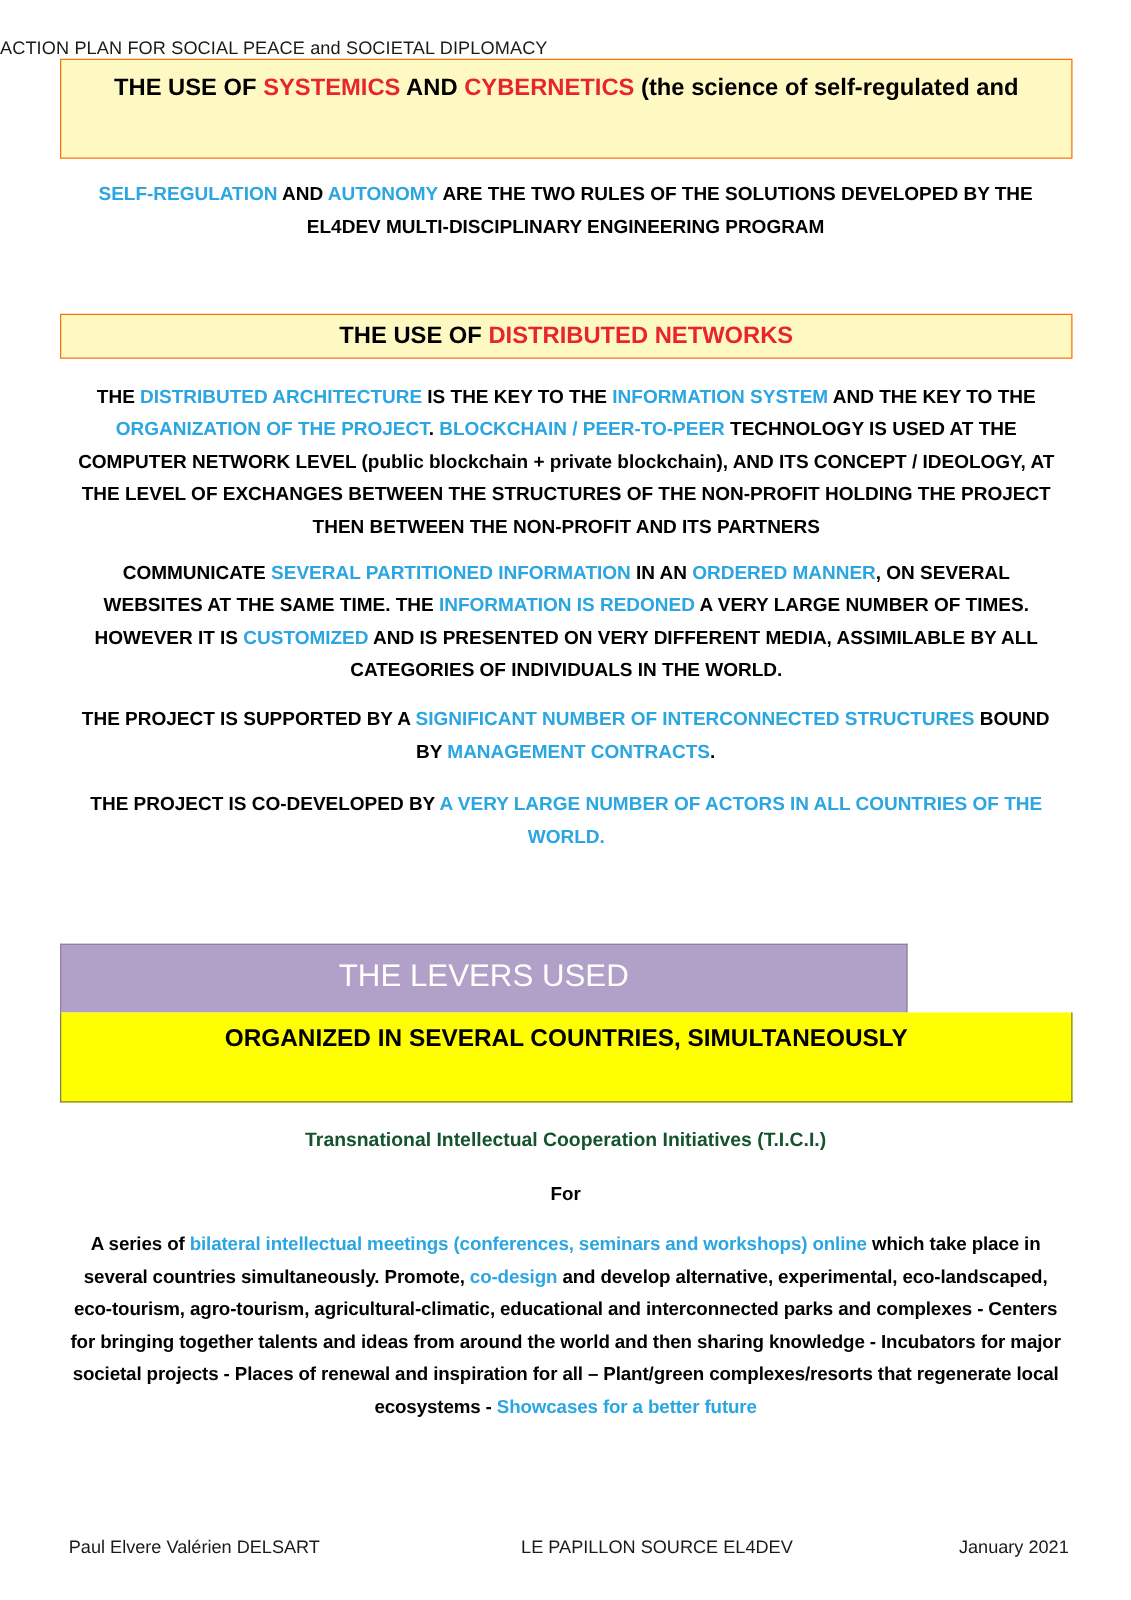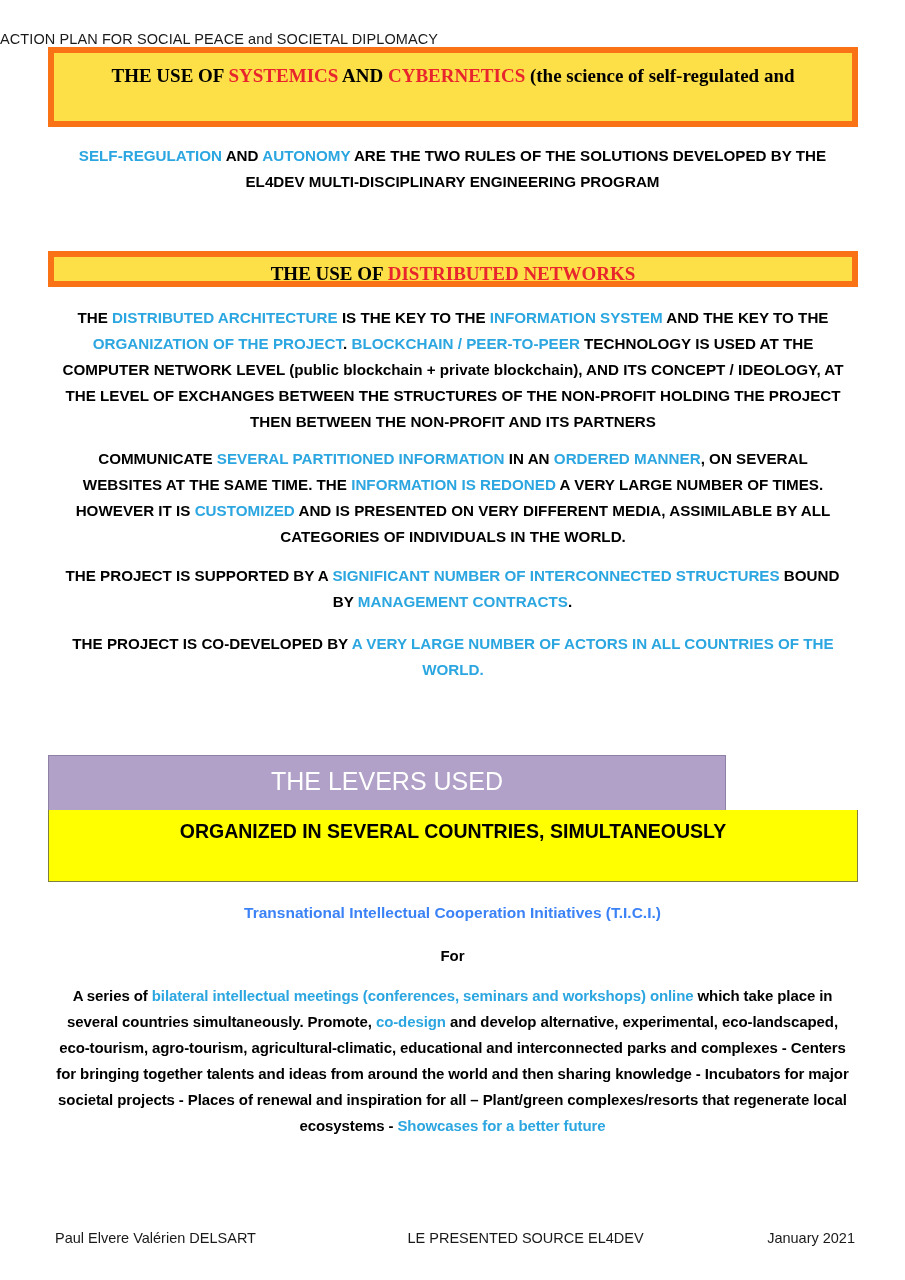--- a/index.html
+++ b/index.html
@@ -35,43 +35,42 @@
     color: #1a1a1a;
   }
 
   
   .banner {
     position: absolute;
     box-sizing: border-box;
     text-align: center;
   }
   .banner-yellow {
-    background: #fde047;
-    border: 6px solid #f97316;
-    font-family: Liberation Serif, serif;
+    background: #fef9c3;
+    border: 1px solid #f97316;
   }
   .banner-purple {
     background: #b1a0c7;
     border: 1px solid #8f80a5;
     border-bottom: none;
   }
   .banner-yellow-nt {
     background: #ffff00;
     border: 1px solid #7f7f40;
     border-top: none;
   }
 
   .banner-line {
     font-weight: bold;
     line-height: 1.42;
   }
 
   
   .red   { color: #e8252c; }
-  .red2  { color: #3b82f6; }
+  .red2  { color: #14532d; }
   .cyan  { color: #2ba6e0; }
   .white { color: #ffffff; }
   .black { color: #000000; }
 
   
   .para {
     position: absolute;
     box-sizing: border-box;
     text-align: center;
     font-weight: bold;
@@ -158,17 +157,17 @@
   <div class="para" style="left:55px; top:943px; width:795px; font-size:15px; line-height:26px;">
     <span class="black">For</span>
   </div>
 
   <div class="para p-main" style="left:55px; top:983px; width:795px;">
     <span class="black">A series of </span><span class="cyan">bilateral intellectual meetings (conferences, seminars and workshops) online</span><span class="black"> which take place in several countries simultaneously. Promote, </span><span class="cyan">co-design</span><span class="black"> and develop alternative, experimental, eco-landscaped, eco-tourism, agro-tourism, agricultural-climatic, educational and interconnected parks and complexes - Centers for bringing together talents and ideas from around the world and then sharing knowledge - Incubators for major societal projects - Places of renewal and inspiration for all – Plant/green complexes/resorts that regenerate local ecosystems - </span><span class="cyan">Showcases for a better future</span>
   </div>
 
   <div class="footer">
     <span class="footer-left">Paul Elvere Valérien DELSART</span>
-    <span class="footer-center">LE PRESENTED SOURCE EL4DEV</span>
+    <span class="footer-center">LE PAPILLON SOURCE EL4DEV</span>
     <span class="footer-right">January 2021</span>
   </div>
 
 </div>
 
 </body></html>

